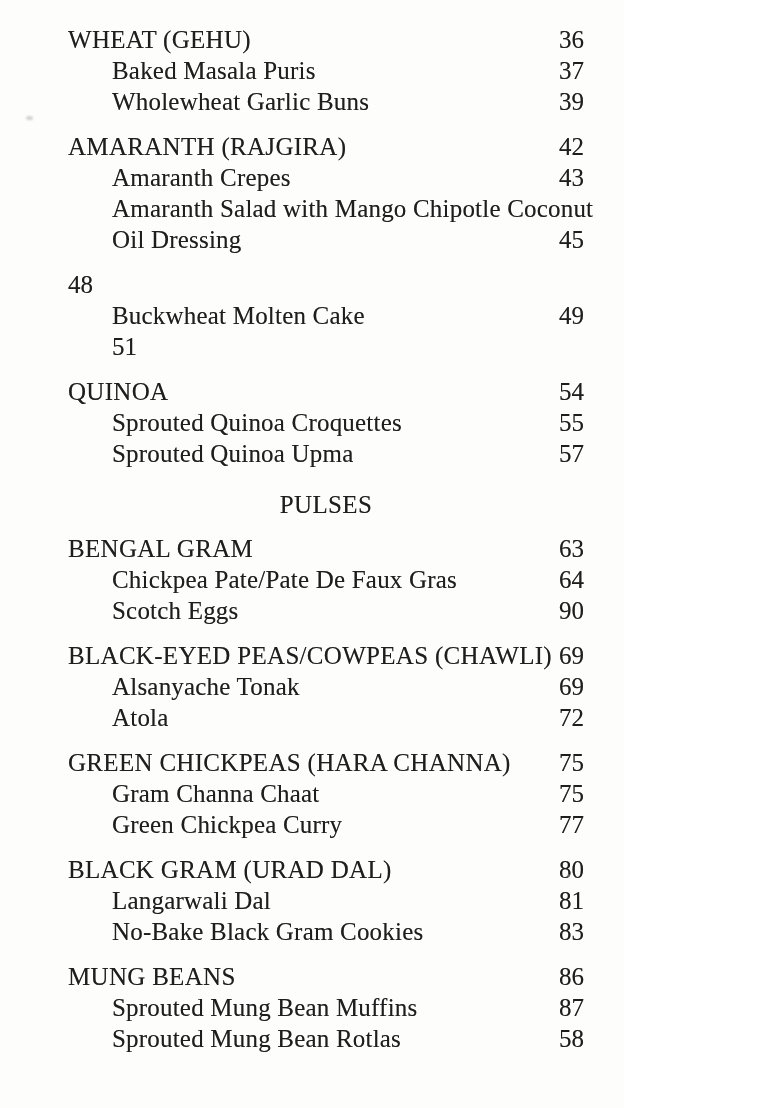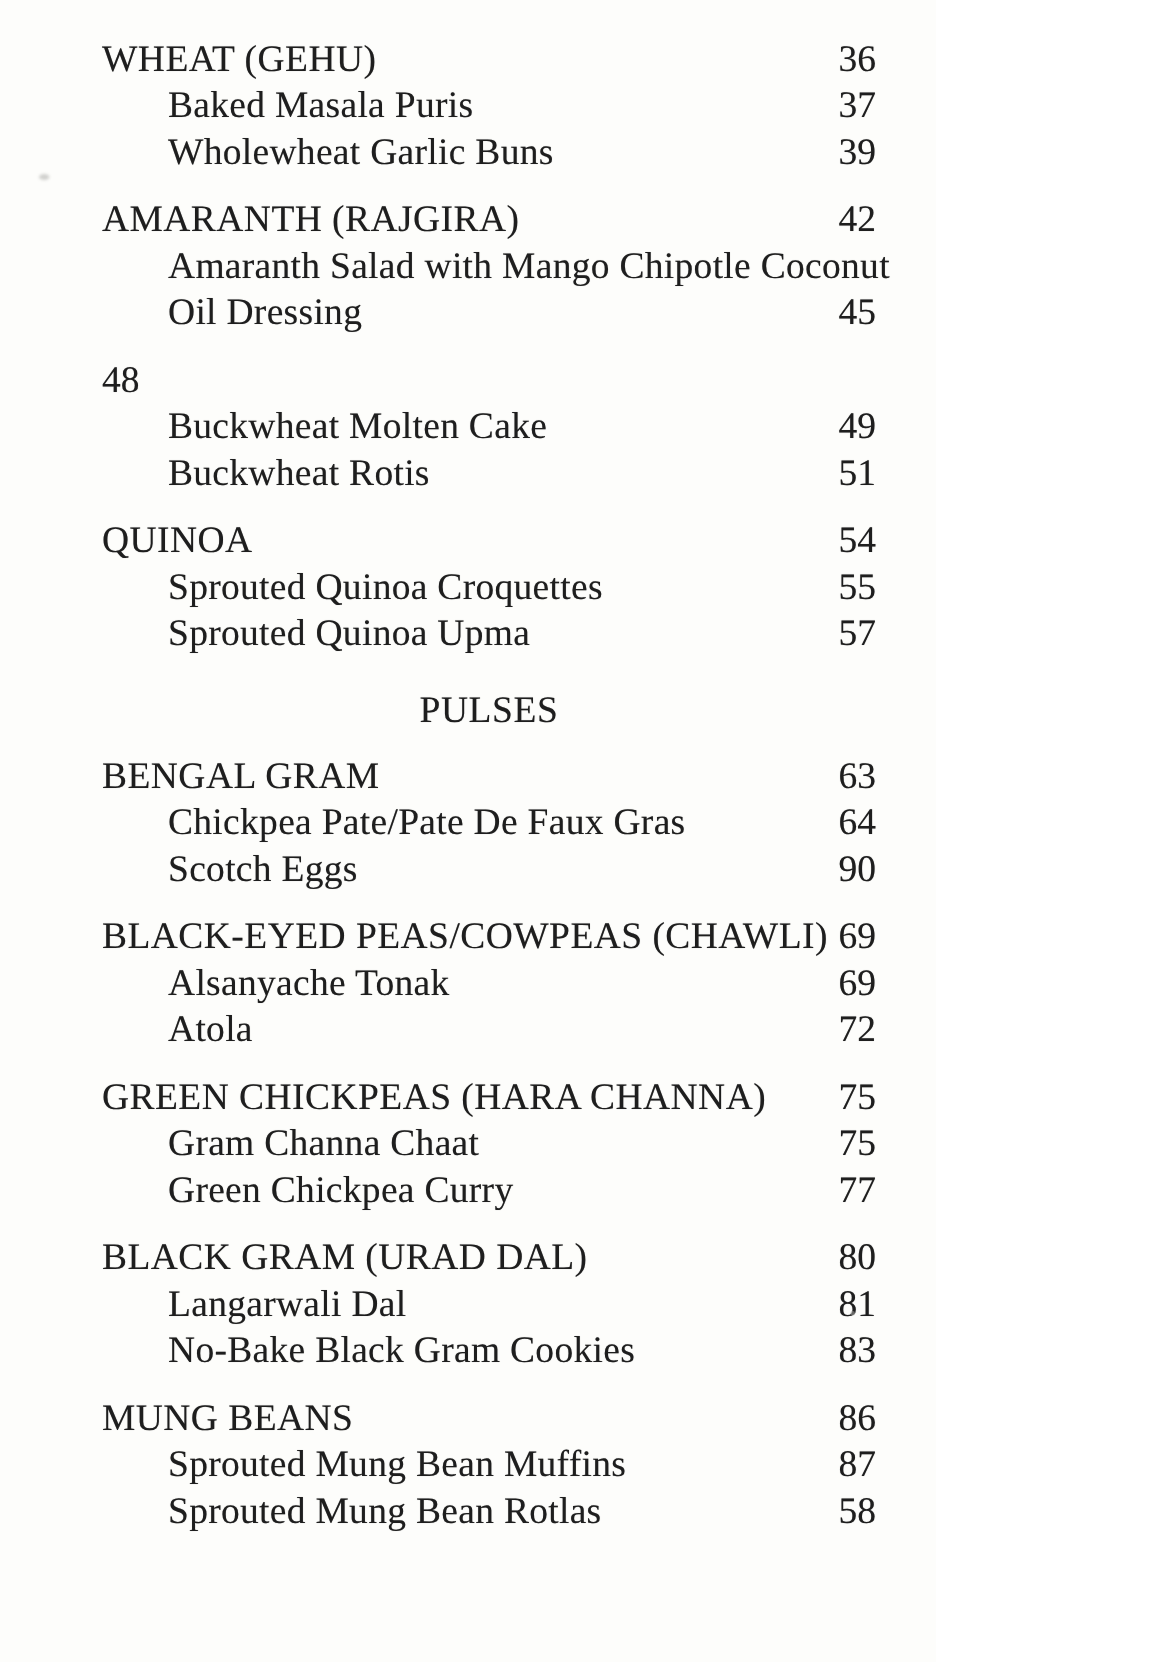--- a/index.html
+++ b/index.html
@@ -99,37 +99,40 @@
           <span class="lbl">Wholewheat Garlic Buns</span>
           <span class="pg">39</span>
         </div>
       </div>
       <div class="section">
         <div class="row section-header">
           <span class="lbl">AMARANTH (RAJGIRA)</span>
           <span class="pg">42</span>
         </div>
         <div class="row item-row">
+          <span class="lbl">Amaranth Crepes</span>
+          <span class="pg">43</span>
+        </div>
+        <div class="row item-row">
           <span class="lbl">Amaranth Salad with Mango Chipotle Coconut</span>
         </div>
         <div class="row item-row">
           <span class="lbl">Oil Dressing</span>
           <span class="pg">45</span>
         </div>
       </div>
       <div class="section">
         <div class="row section-header">
           <span class="pg">48</span>
         </div>
         <div class="row item-row">
           <span class="lbl">Buckwheat Molten Cake</span>
           <span class="pg">49</span>
         </div>
         <div class="row item-row">
-          <span class="lbl">Buckwheat Rotis</span>
           <span class="pg">51</span>
         </div>
       </div>
       <div class="section">
         <div class="row section-header">
           <span class="lbl">QUINOA</span>
           <span class="pg">54</span>
         </div>
         <div class="row item-row">
           <span class="lbl">Sprouted Quinoa Croquettes</span>

